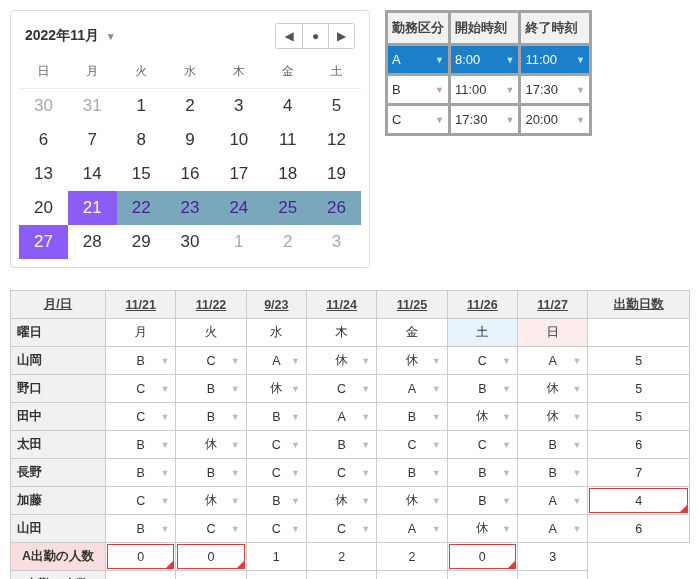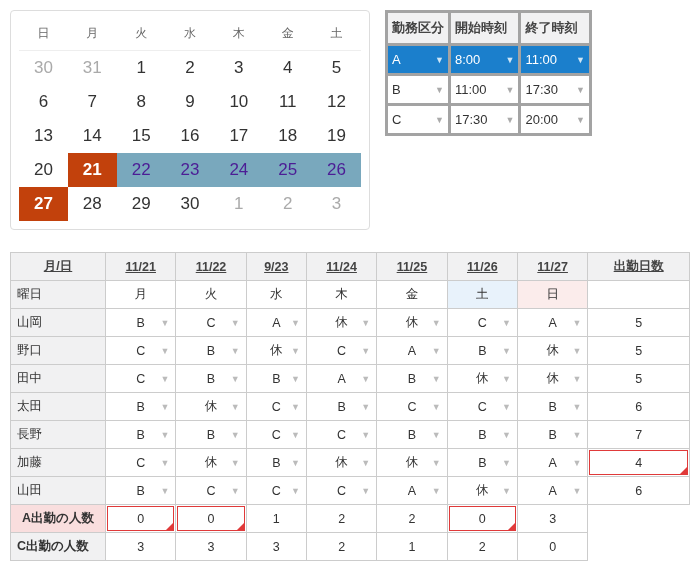--- a/index.html
+++ b/index.html
@@ -9,50 +9,61 @@
 .cal-header { display: flex; justify-content: space-between; align-items: center; padding: 4px 6px 8px 6px; }
 .cal-title { font-weight: bold; font-size: 14px; }
 .cal-title .tri { color: #888; font-size: 10px; margin-left: 3px; }
 .cal-nav { display: flex; border: 1px solid #ccc; border-radius: 3px; overflow: hidden; }
 .cal-nav button { background: #fff; border: none; border-left: 1px solid #ccc; width: 26px; height: 24px; cursor: pointer; font-size: 12px; color: #555; }
 .cal-nav button:first-child { border-left: none; }
 .cal-grid { display: grid; grid-template-columns: repeat(7, 1fr); }
 .cal-dow { text-align: center; padding: 6px 0 8px 0; color: #666; font-size: 12px; border-bottom: 1px solid #eee; }
 .cal-day { text-align: center; padding: 7px 0; font-size: 17px; color: #333; cursor: pointer; }
 .cal-day.other { color: #aaa; }
-.cal-day.sel { background: #c2410c; color: #fff; font-weight: bold; }
+.cal-day.sel { background: #8b5cf6; color: #fff; font-weight: normal; }
 .cal-day.range { background: #79a8bd; color: #4c1d95; }
 .shift-table { border-collapse: collapse; font-size: 13px; }
 .shift-table th, .shift-table td { border: 3px solid #a3a3a3; padding: 6px 4px; text-align: left; }
 .shift-table th { background: #f1f1f2; font-weight: bold; color: #444; }
 .shift-table td { background: #fff; }
 .shift-table tr.sel td { background: #1b7fcc; color: #fff; }
 .dd { display: flex; justify-content: space-between; align-items: center; gap: 18px; }
 .dd .tri { color: #aaa; font-size: 9px; }
 .shift-table tr.sel .dd .tri { color: #cfe6f6; }
 .schedule { border-collapse: collapse; width: 680px; font-size: 12.5px; }
 .schedule th, .schedule td { border: 1px solid #ccc; padding: 5px 6px; text-align: center; white-space: nowrap; }
 .schedule th { background: #f1f1f2; font-weight: bold; color: #444; text-decoration: underline; }
-.schedule td.rowhdr { text-align: left; background: #f1f1f2; font-weight: normal; width: 95px; }
+.schedule td.rowhdr { text-align: left; background: #f1f1f2; font-weight: bold; width: 95px; }
 .schedule td.cellv { position: relative; }
 .schedule td.cellv .tri { color: #bbb; font-size: 9px; position: absolute; right: 6px; top: 50%; transform: translateY(-50%); }
 .schedule td.sat { background: #e8f2fb; }
 .schedule td.sun { background: #fbeceb; }
 .schedule td.summary-hdr { text-align: center; background: #f9dede; font-weight: bold; }
 .schedule td.summary-hdrg { text-align: left; background: #f1f1f2; font-weight: bold; }
 .schedule td.flag { position: relative; }
 .schedule td.flag::after { content: ""; position: absolute; inset: 1px; border: 1.5px solid #e03a3a; pointer-events: none; }
 .schedule td.flag.corner::before { content: ""; position: absolute; right: 1px; bottom: 1px; width: 0; height: 0; border-left: 9px solid transparent; border-bottom: 9px solid #e03a3a; }
 .schedule td.blank { background: #fff; border: none; }
 </style>
 </head>
 <body>
 
 <div class="top-row">
   <div class="calendar">
+    <div class="cal-header">
+      <div class="cal-title">
+        <span>2022年11月</span>
+        <span class="tri">▼</span>
+      </div>
+      <div class="cal-nav">
+        <button>◀</button>
+        <button>●</button>
+        <button>▶</button>
+      </div>
+    </div>
     <div class="cal-grid" id="cal-grid">
         <div class="cal-dow">日</div>
         <div class="cal-dow">月</div>
         <div class="cal-dow">火</div>
         <div class="cal-dow">水</div>
         <div class="cal-dow">木</div>
         <div class="cal-dow">金</div>
         <div class="cal-dow">土</div>
         <div class="cal-day other">30</div>
         <div class="cal-day other">31</div>

